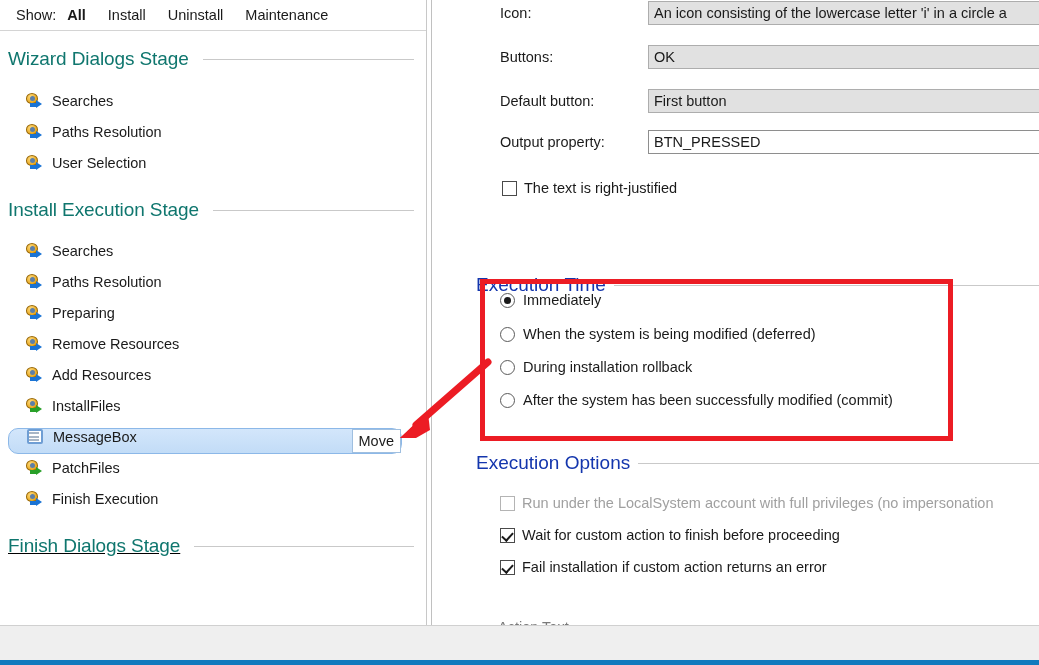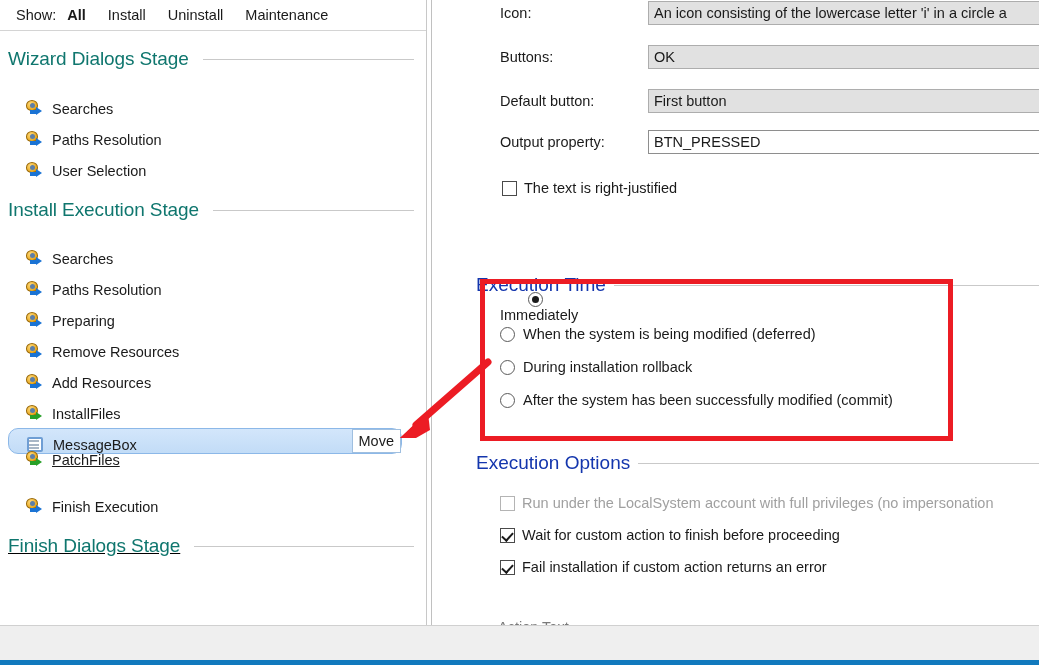--- a/index.html
+++ b/index.html
@@ -76,21 +76,21 @@
     margin-left: 14px;
     margin-right: 4px;
   }
 
   .tree-item {
     position: absolute;
     left: 8px;
     width: 394px;
     height: 24px;
     display: flex;
-    align-items: flex-end;
+    align-items: flex-start;
     padding-left: 17px;
     font-size: 14.5px;
     color: #1a1a1a;
     white-space: nowrap;
     cursor: default;
   }
   .tree-item .item-label { margin-left: 9px; }
 
   .tree-item.selected {
     background: linear-gradient(to bottom, #d3e6fb 0%, #c2dcf7 100%);
@@ -484,21 +484,21 @@
       <span class="dialog-icon">
         <span class="frame"></span>
         <span class="line l1"></span>
           <span class="line l2"></span>
           <span class="line l3"></span>
       </span>
       <span class="item-label">MessageBox</span>
       <span id="move-button">Move</span>
     </div>
 
-    <div class="tree-item" style="top:444px;text-decoration:underline;">
+    <div class="tree-item" style="top:460px;">
       <span class="action-icon green">
         <span class="blob"></span>
           <span class="arrow">
             <span class="shaft"></span>
             <span class="head"></span>
           </span>
       </span>
       <span class="item-label">PatchFiles</span>
     </div>
     <div class="tree-item" style="top:491px;">
@@ -546,21 +546,21 @@
     <div class="checkrow" style="left:66px; top:180px;">
       <span class="cbox"></span>
       <span>The text is right-justified</span>
     </div>
 
     <div class="group-header" style="top:234px;margin-top:40px;">
       <span class="gtitle">Execution Time</span>
       <span class="grule"></span>
     </div>
 
-    <div class="radiorow" style="left:64px; top:292px;flex-direction:column;">
+    <div class="radiorow" style="left:64px; top:292px;">
       <span class="radio checked"></span>
       <span>Immediately</span>
     </div>
     <div class="radiorow" style="left:64px; top:326px;">
       <span class="radio"></span>
       <span>When the system is being modified (deferred)</span>
     </div>
     <div class="radiorow" style="left:64px; top:359px;">
       <span class="radio"></span>
       <span>During installation rollback</span>

